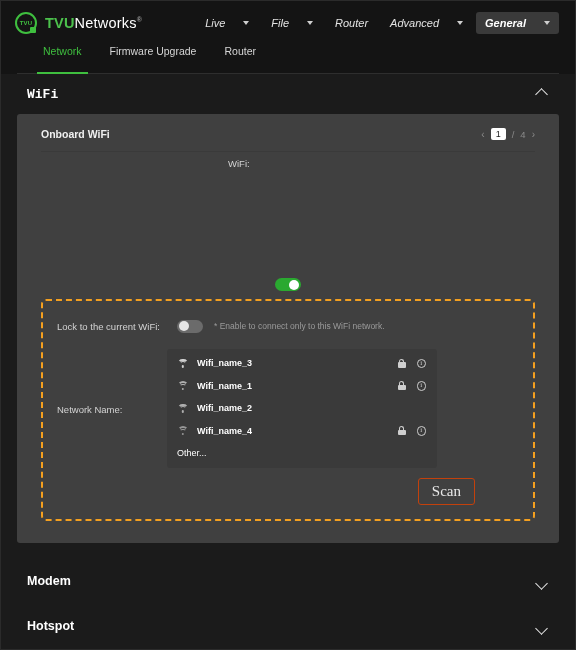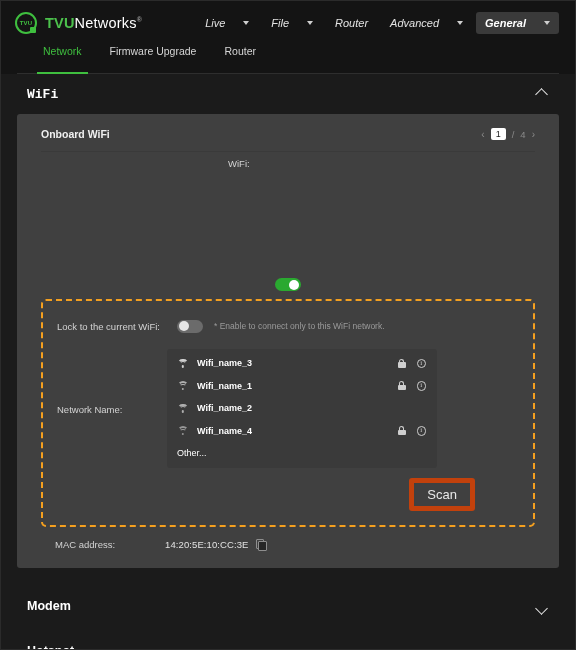--- a/index.html
+++ b/index.html
@@ -218,26 +218,27 @@
   .info-ico {
     width: 9.5px; height: 9.5px; border-radius: 50%;
     border: 1.1px solid #cfcfcf;
     display: flex; align-items: center; justify-content: center;
     font-size: 7px; color: #cfcfcf; font-family: "Liberation Serif", serif;
     line-height: 1;
   }
 
   .scan-wrap { display: flex; justify-content: flex-end; margin-top: 10px; padding-right: 48px; }
   .scan-btn {
-    font-size: 13px; color: #e8e8e8;
+    font-size: 15px; color: #e8e8e8;
     background: transparent;
-    border: 5px solid #c2410c;
+    border: 1px solid #c2410c;
     border-radius: 3px;
     padding: 4px 13px;
     cursor: pointer;
+    font-family: Liberation Serif, serif;
   }
 
   .mac-row { display: flex; align-items: center; margin-top: 12px; padding-left: 14px; }
   .mac-row .row-label { width: 110px; flex: 0 0 110px; }
   .mac-val { font-size: 9.5px; color: #e2e2e2; letter-spacing: .1px; }
   .copy-ico {
     width: 9px; height: 10px; position: relative; margin-left: 7px; cursor: pointer;
   }
   .copy-ico::before {
     content:""; position:absolute; left:0; top:0; width:6.5px; height:8px;
@@ -406,25 +407,20 @@
 
           </div>
         </div>
 
         <div class="scan-wrap">
           <button class="scan-btn">Scan</button>
         </div>
 
       </div>
 
-      <div class="mac-row">
-        <div class="row-label">MAC address:</div>
-        <div class="mac-val">14:20:5E:10:CC:3E</div>
-        <div class="copy-ico"></div>
-      </div>
 
     </div>
 
     <div style="height:16px;"></div>
 
     <div class="acc">
       <div class="acc-title">Modem</div>
       <div class="chev"></div>
     </div>
 

